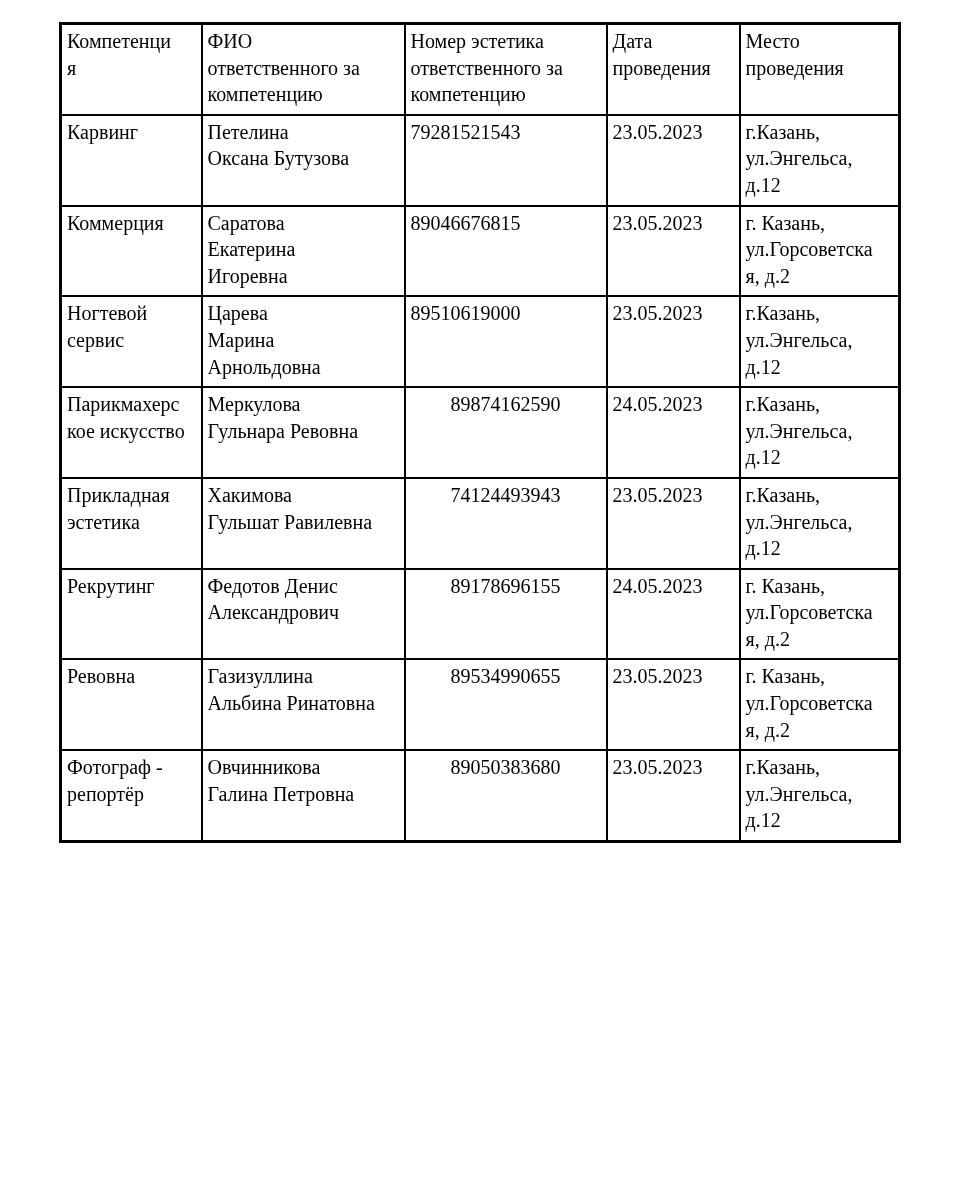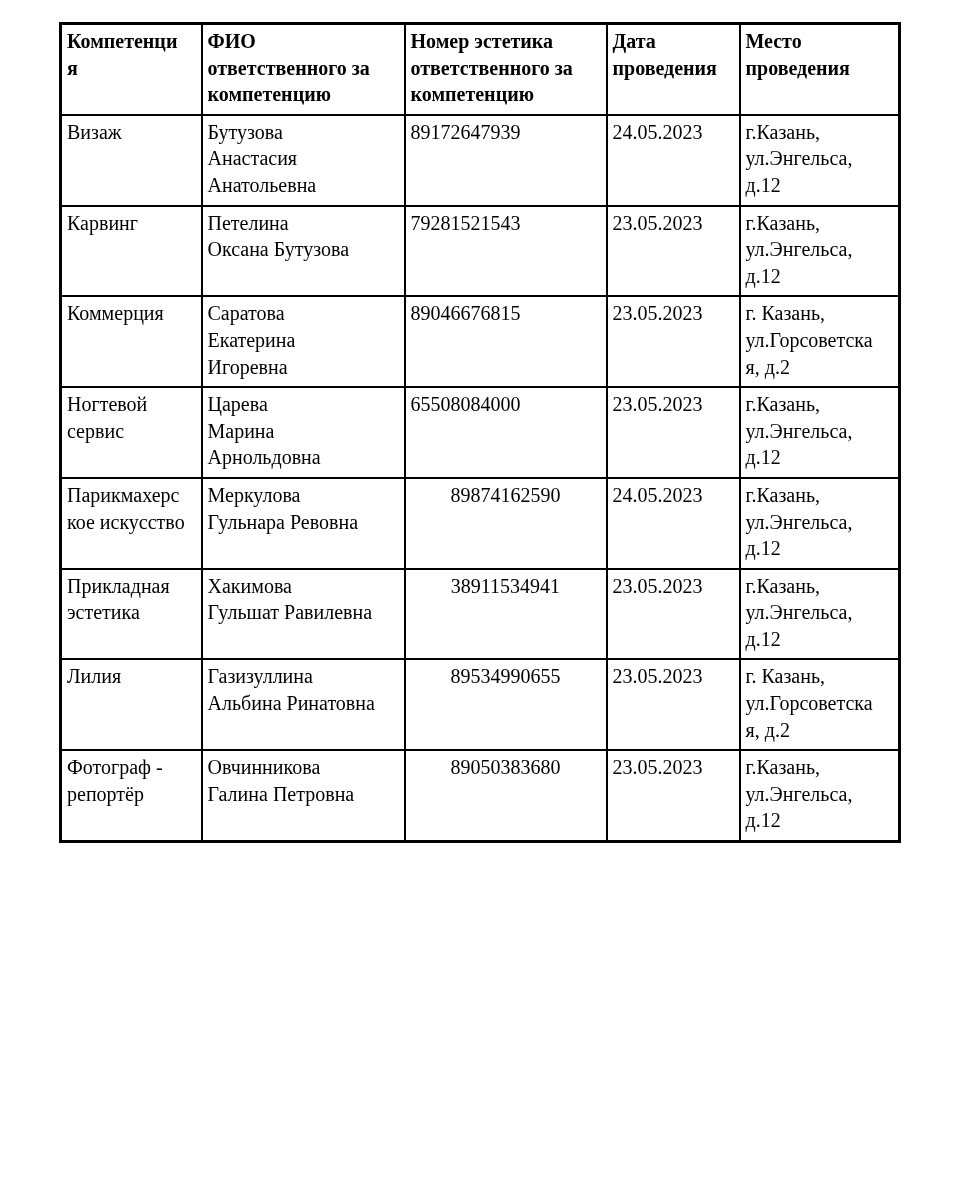--- a/index.html
+++ b/index.html
@@ -29,21 +29,21 @@
   th, td {
     border: 2px solid #000000;
     vertical-align: top;
     padding: 3px 5px 6px 5px;
     font-size: 20px;
     line-height: 1.33;
     white-space: pre-line;
     overflow-wrap: break-word;
     text-align: left;
   }
-  th { font-weight: bold; }
+  th { font-weight: normal; }
   td.phone-left   { text-align: left; }
   td.phone-center { text-align: center; }
 </style>
 </head>
 <body>
 
 <table class="schedule">
   <colgroup>
     <col class="c-competence">
     <col class="c-name">
@@ -62,31 +62,20 @@
 ответственного за
 компетенцию</th>
       <th>Дата
 проведения</th>
       <th>Место
 проведения</th>
     </tr>
   </thead>
   <tbody>
       <tr>
-        <td>Визаж</td>
-        <td>Бутузова
-Анастасия
-Анатольевна</td>
-        <td class="phone-left">89172647939</td>
-        <td>24.05.2023</td>
-        <td>г.Казань,
-ул.Энгельса,
-д.12</td>
-      </tr>
-      <tr>
         <td>Карвинг</td>
         <td>Петелина
 Оксана Бутузова</td>
         <td class="phone-left">79281521543</td>
         <td>23.05.2023</td>
         <td>г.Казань,
 ул.Энгельса,
 д.12</td>
       </tr>
       <tr>
@@ -99,21 +88,21 @@
         <td>г. Казань,
 ул.Горсоветска
 я, д.2</td>
       </tr>
       <tr>
         <td>Ногтевой
 сервис</td>
         <td>Царева
 Марина
 Арнольдовна</td>
-        <td class="phone-left">65508084000</td>
+        <td class="phone-left">89510619000</td>
         <td>23.05.2023</td>
         <td>г.Казань,
 ул.Энгельса,
 д.12</td>
       </tr>
       <tr>
         <td>Парикмахерс
 кое искусство</td>
         <td>Меркулова
 Гульнара Ревовна</td>
@@ -121,28 +110,38 @@
         <td>24.05.2023</td>
         <td>г.Казань,
 ул.Энгельса,
 д.12</td>
       </tr>
       <tr>
         <td>Прикладная
 эстетика</td>
         <td>Хакимова
 Гульшат Равилевна</td>
-        <td class="phone-center">38911534941</td>
+        <td class="phone-center">74124493943</td>
         <td>23.05.2023</td>
         <td>г.Казань,
 ул.Энгельса,
 д.12</td>
       </tr>
       <tr>
-        <td>Лилия</td>
+        <td>Рекрутинг</td>
+        <td>Федотов Денис
+Александрович</td>
+        <td class="phone-center">89178696155</td>
+        <td>24.05.2023</td>
+        <td>г. Казань,
+ул.Горсоветска
+я, д.2</td>
+      </tr>
+      <tr>
+        <td>Ревовна</td>
         <td>Газизуллина
 Альбина Ринатовна</td>
         <td class="phone-center">89534990655</td>
         <td>23.05.2023</td>
         <td>г. Казань,
 ул.Горсоветска
 я, д.2</td>
       </tr>
       <tr>
         <td>Фотограф -

